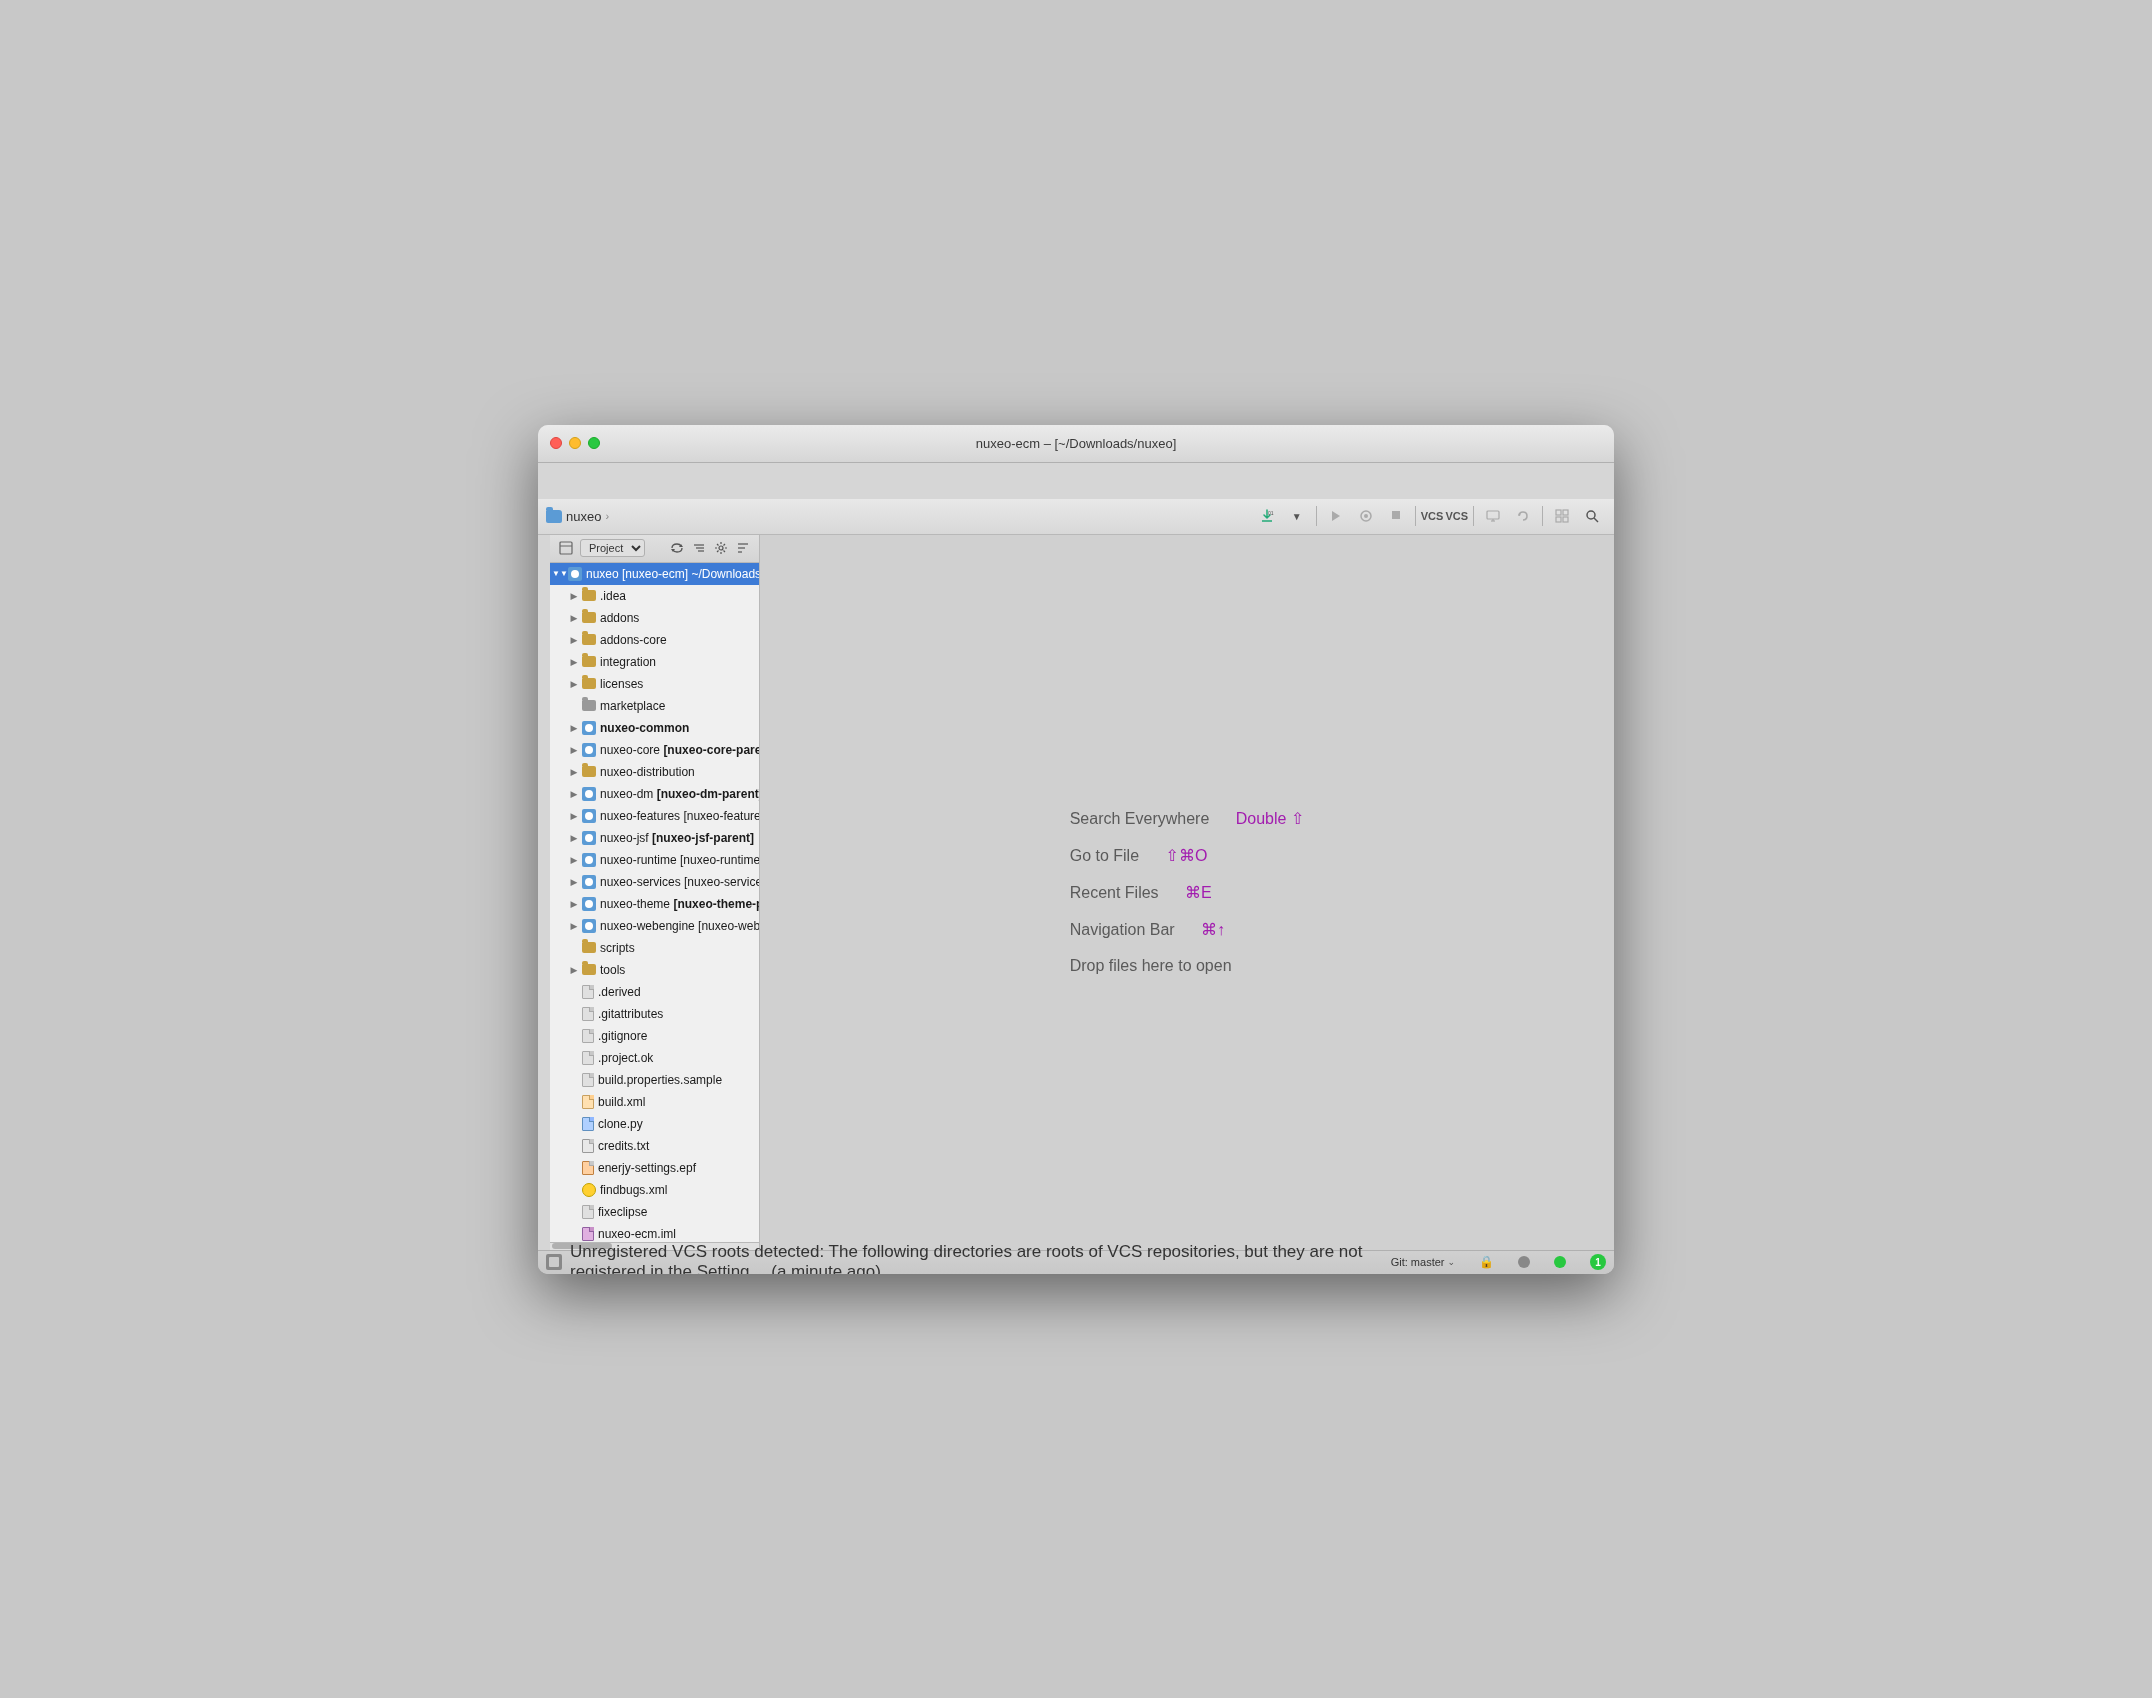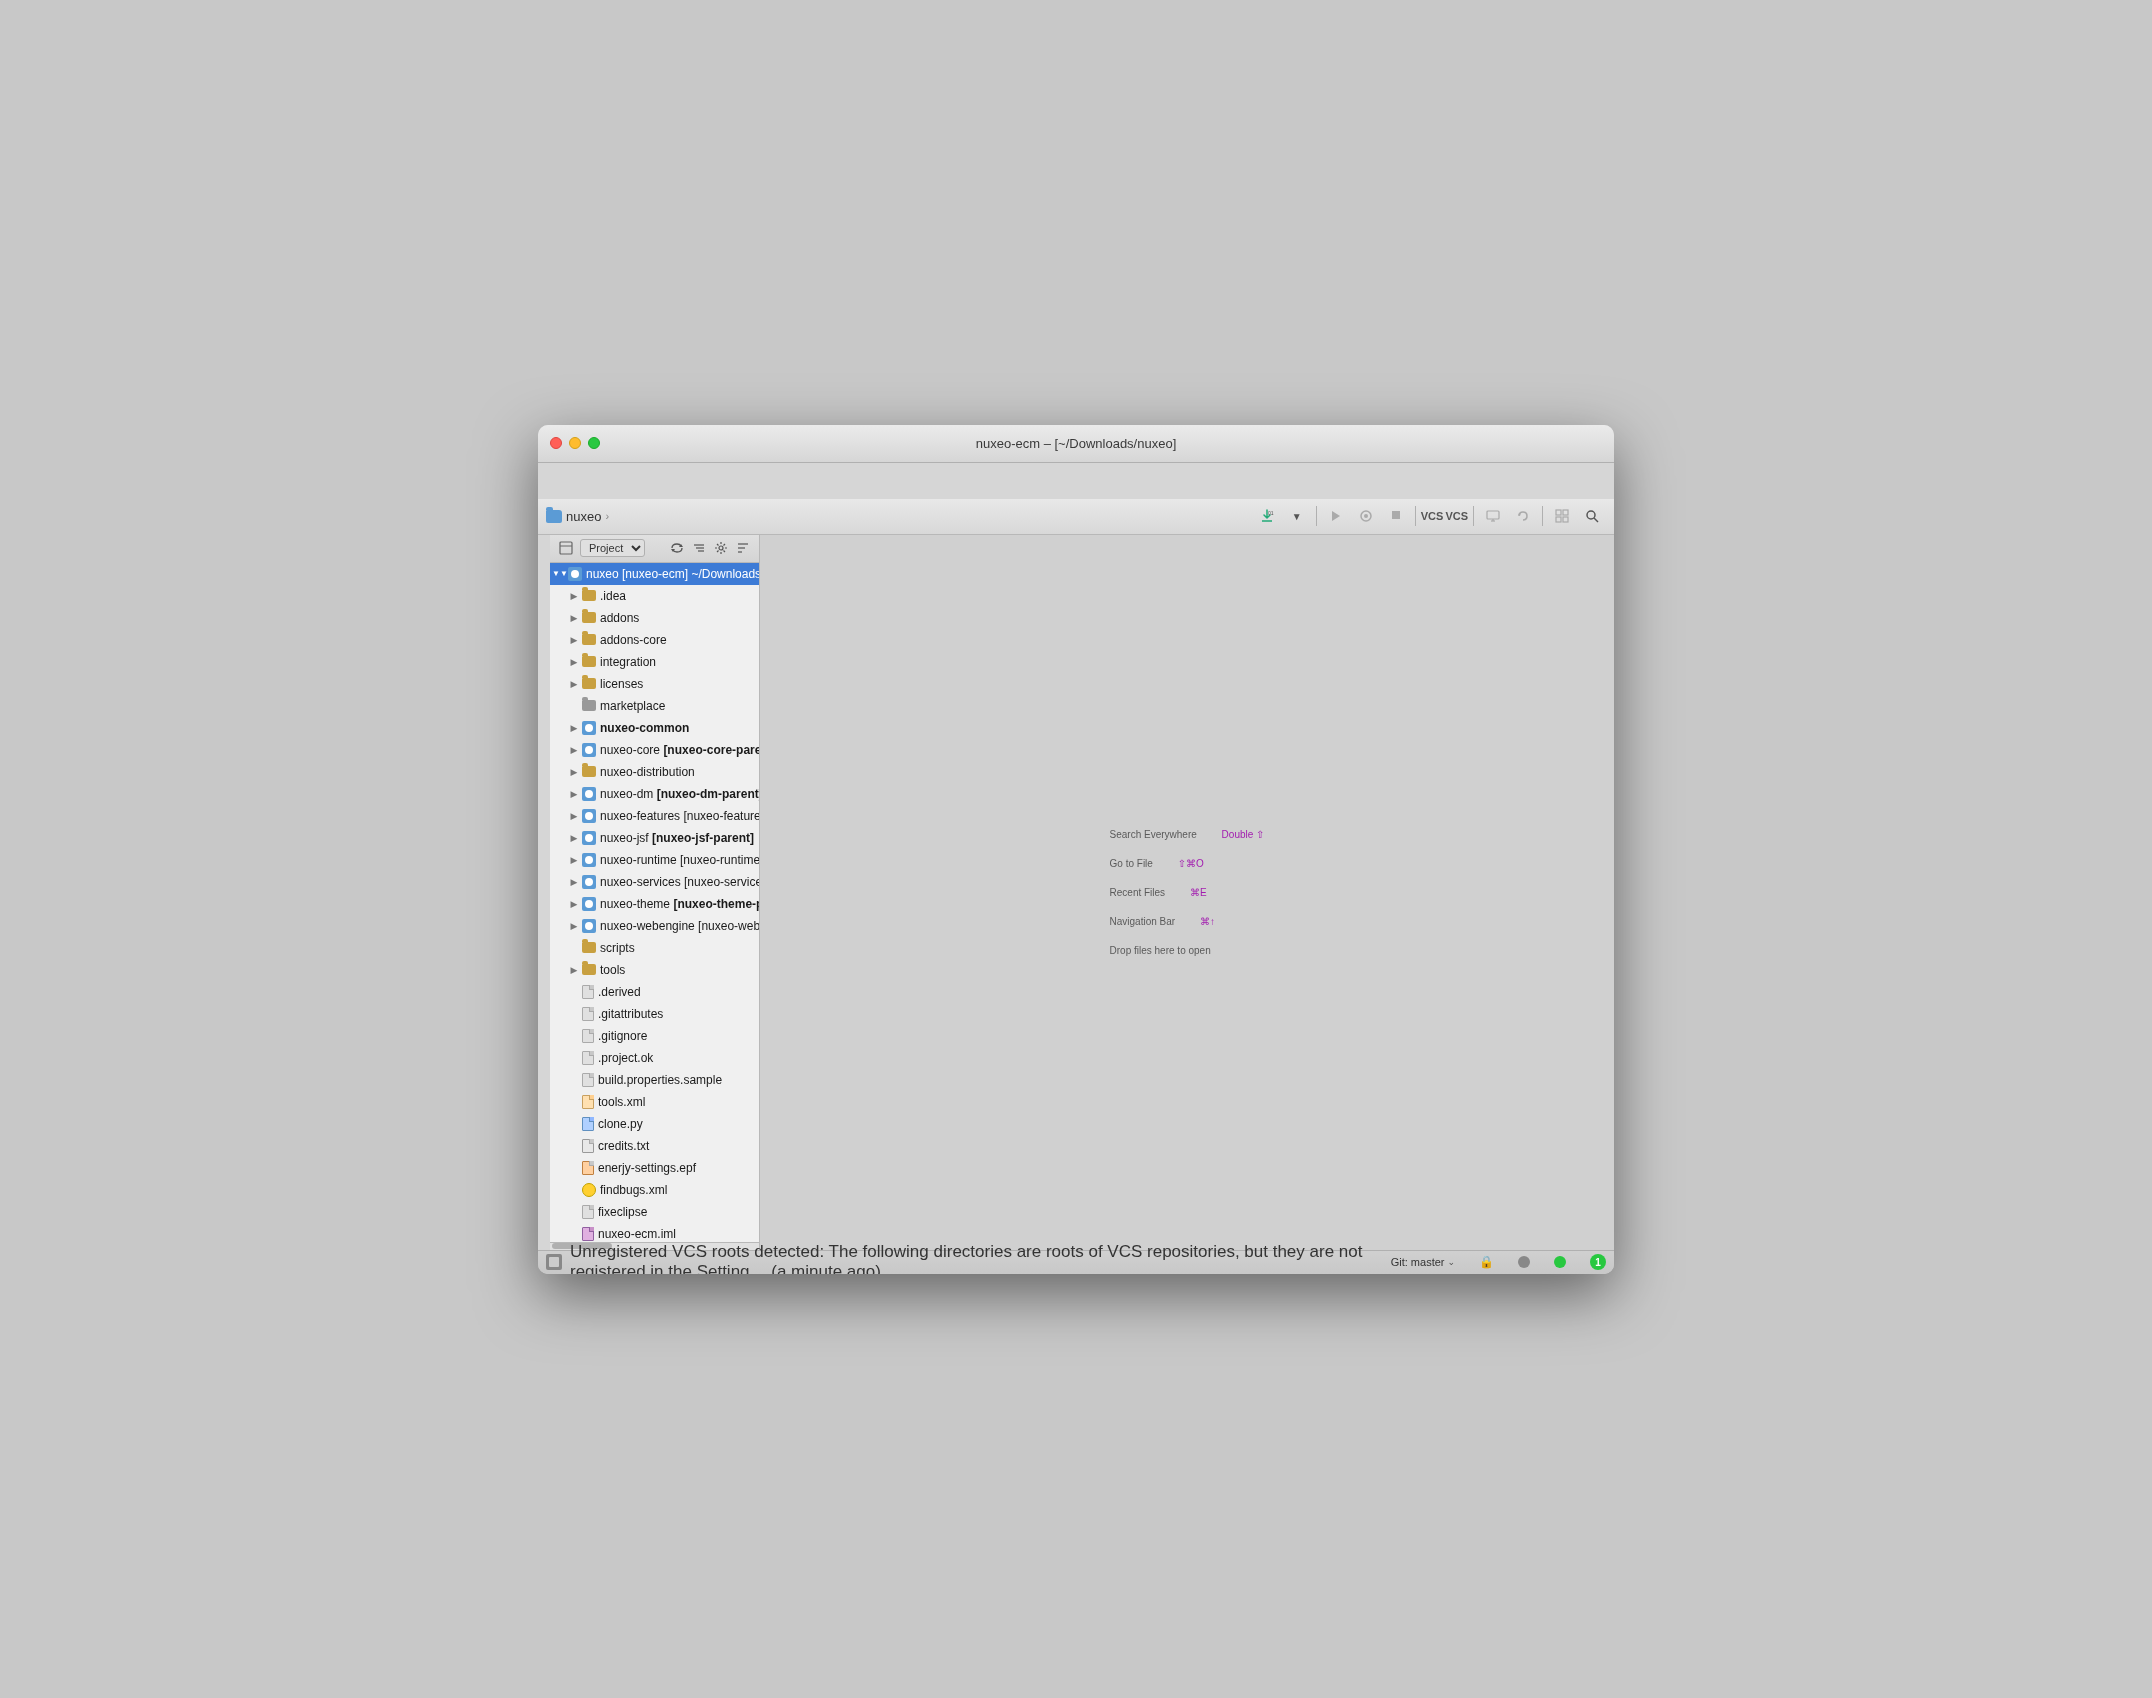--- a/index.html
+++ b/index.html
@@ -314,21 +314,21 @@
       align-items: center;
       justify-content: center;
     }
     .editor-hints {
       display: flex;
       flex-direction: column;
       gap: 18px;
       align-items: flex-start;
     }
     .hint-line {
-      font-size: 10px;
+      font-size: 16px;
       color: #5a5a5a;
       display: flex;
       align-items: flex-end;
       gap: 22px;
     }
     .hint-shortcut {
       color: #a21caf;
     }
     
     .statusbar {
@@ -674,21 +674,21 @@
 
         <div class="tree-item tree-indent-1">
           <span class="chevron-space"></span>
           <div class="file-icon"></div>
           <span>build.properties.sample</span>
         </div>
 
         <div class="tree-item tree-indent-1">
           <span class="chevron-space"></span>
           <div class="file-icon xml"></div>
-          <span>tools.xml</span>
+          <span>build.xml</span>
         </div>
 
         <div class="tree-item tree-indent-1">
           <span class="chevron-space"></span>
           <div class="file-icon py"></div>
           <span>clone.py</span>
         </div>
 
         <div class="tree-item tree-indent-1">
           <span class="chevron-space"></span>

